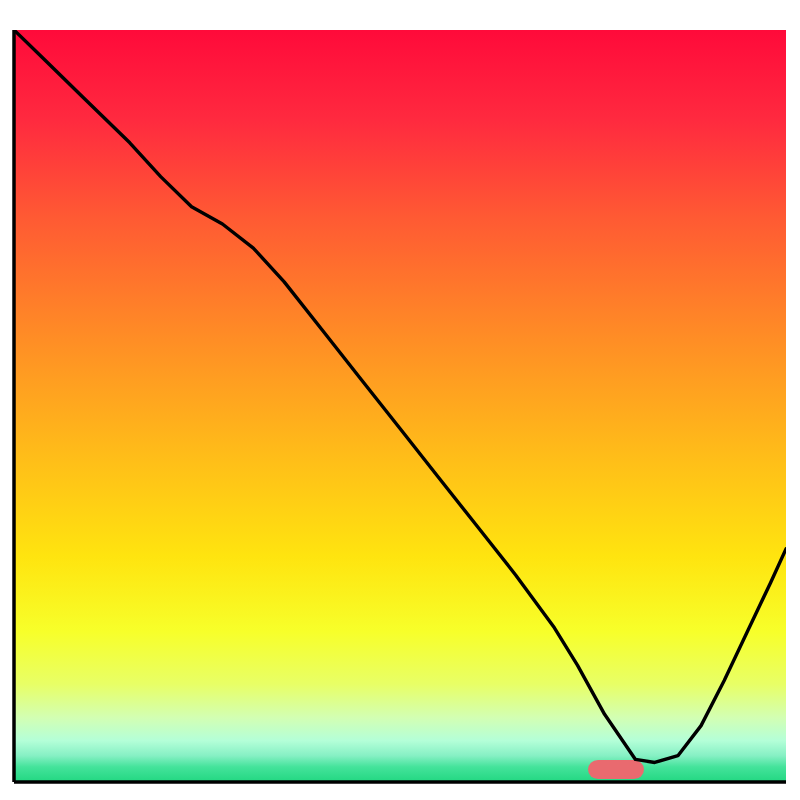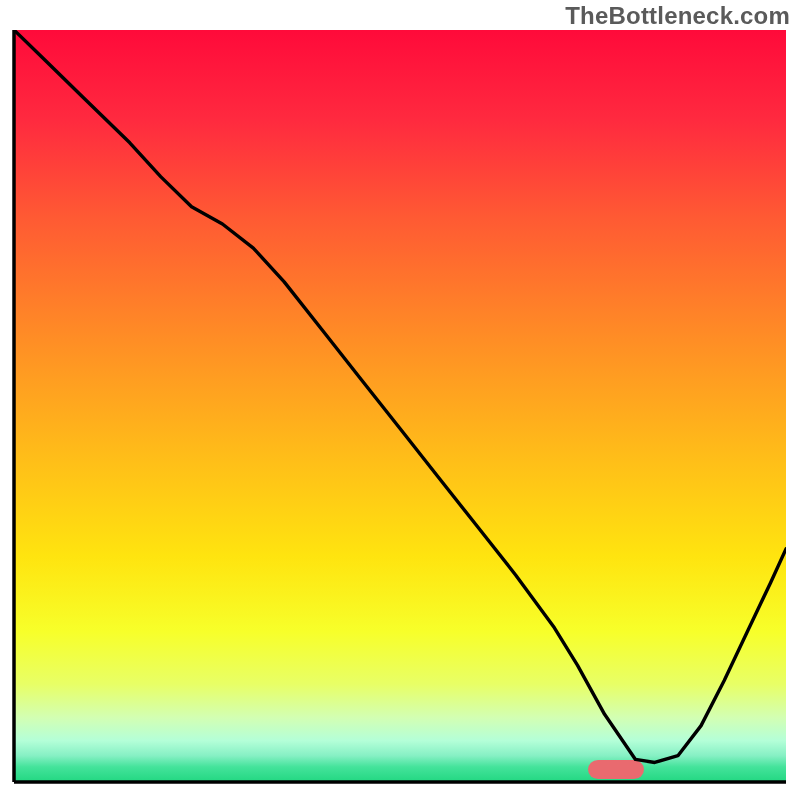--- a/index.html
+++ b/index.html
@@ -32,21 +32,20 @@
     top: 0;
     width: 800px;
     height: 800px;
   }
 </style>
 </head>
 <body>
 
 <div class="stage">
 
-  <div class="watermark">TheBottleneck.com</div>
 
   <svg class="plot" viewBox="0 0 800 800">
     <defs>
       <linearGradient id="heat" x1="0" y1="0" x2="0" y2="1">
           <stop offset="0.00%" stop-color="#ff0a3a"></stop>
           <stop offset="12.00%" stop-color="#ff2a3f"></stop>
           <stop offset="25.00%" stop-color="#ff5a33"></stop>
           <stop offset="40.00%" stop-color="#ff8a26"></stop>
           <stop offset="55.00%" stop-color="#ffb81a"></stop>
           <stop offset="70.00%" stop-color="#ffe40f"></stop>

